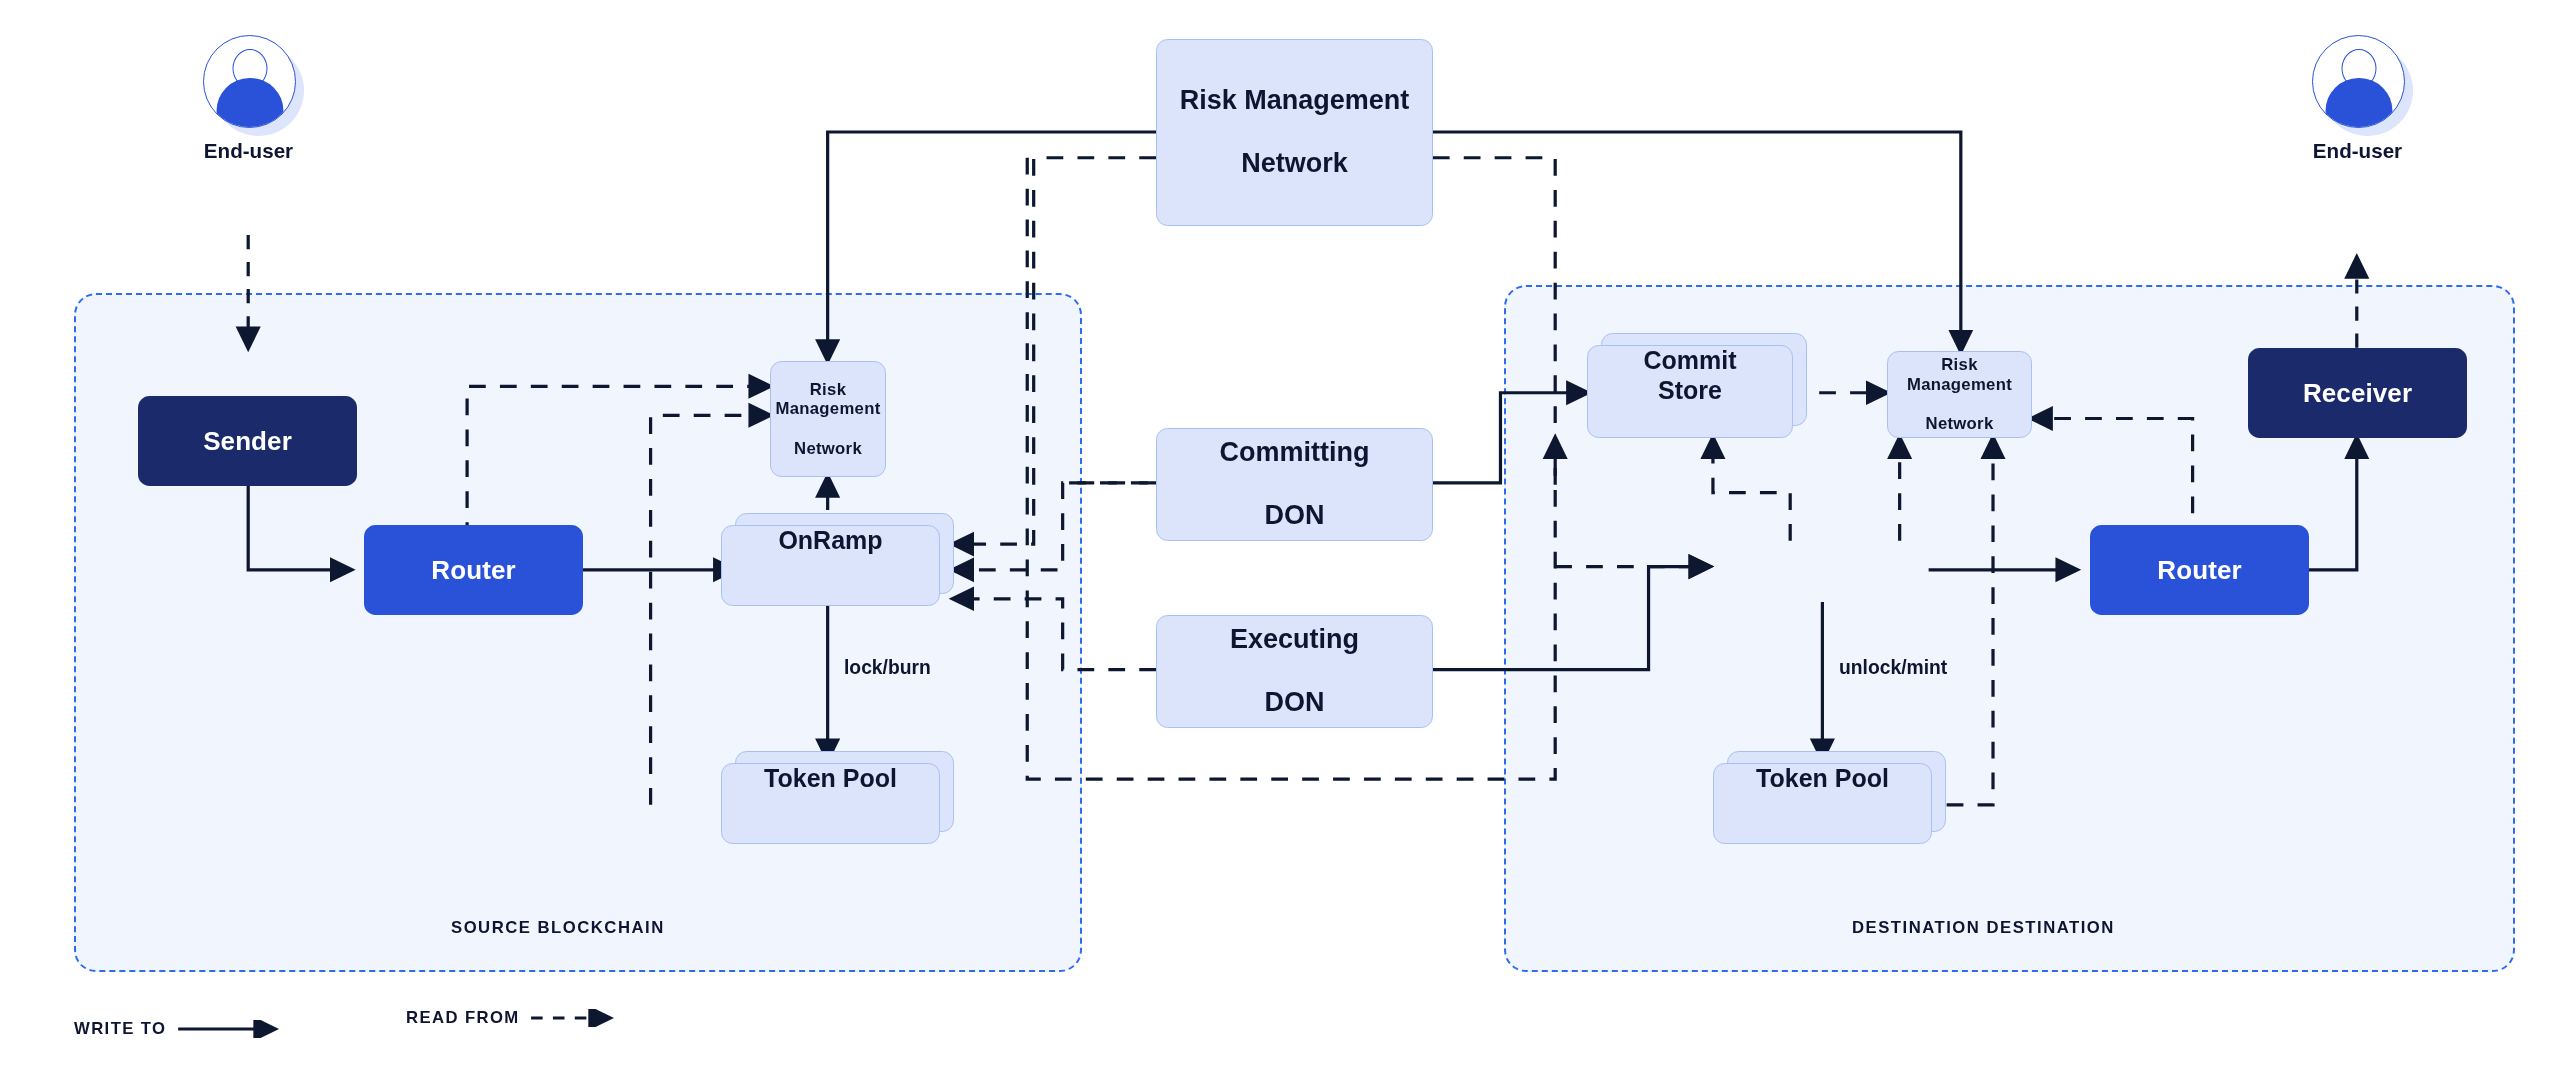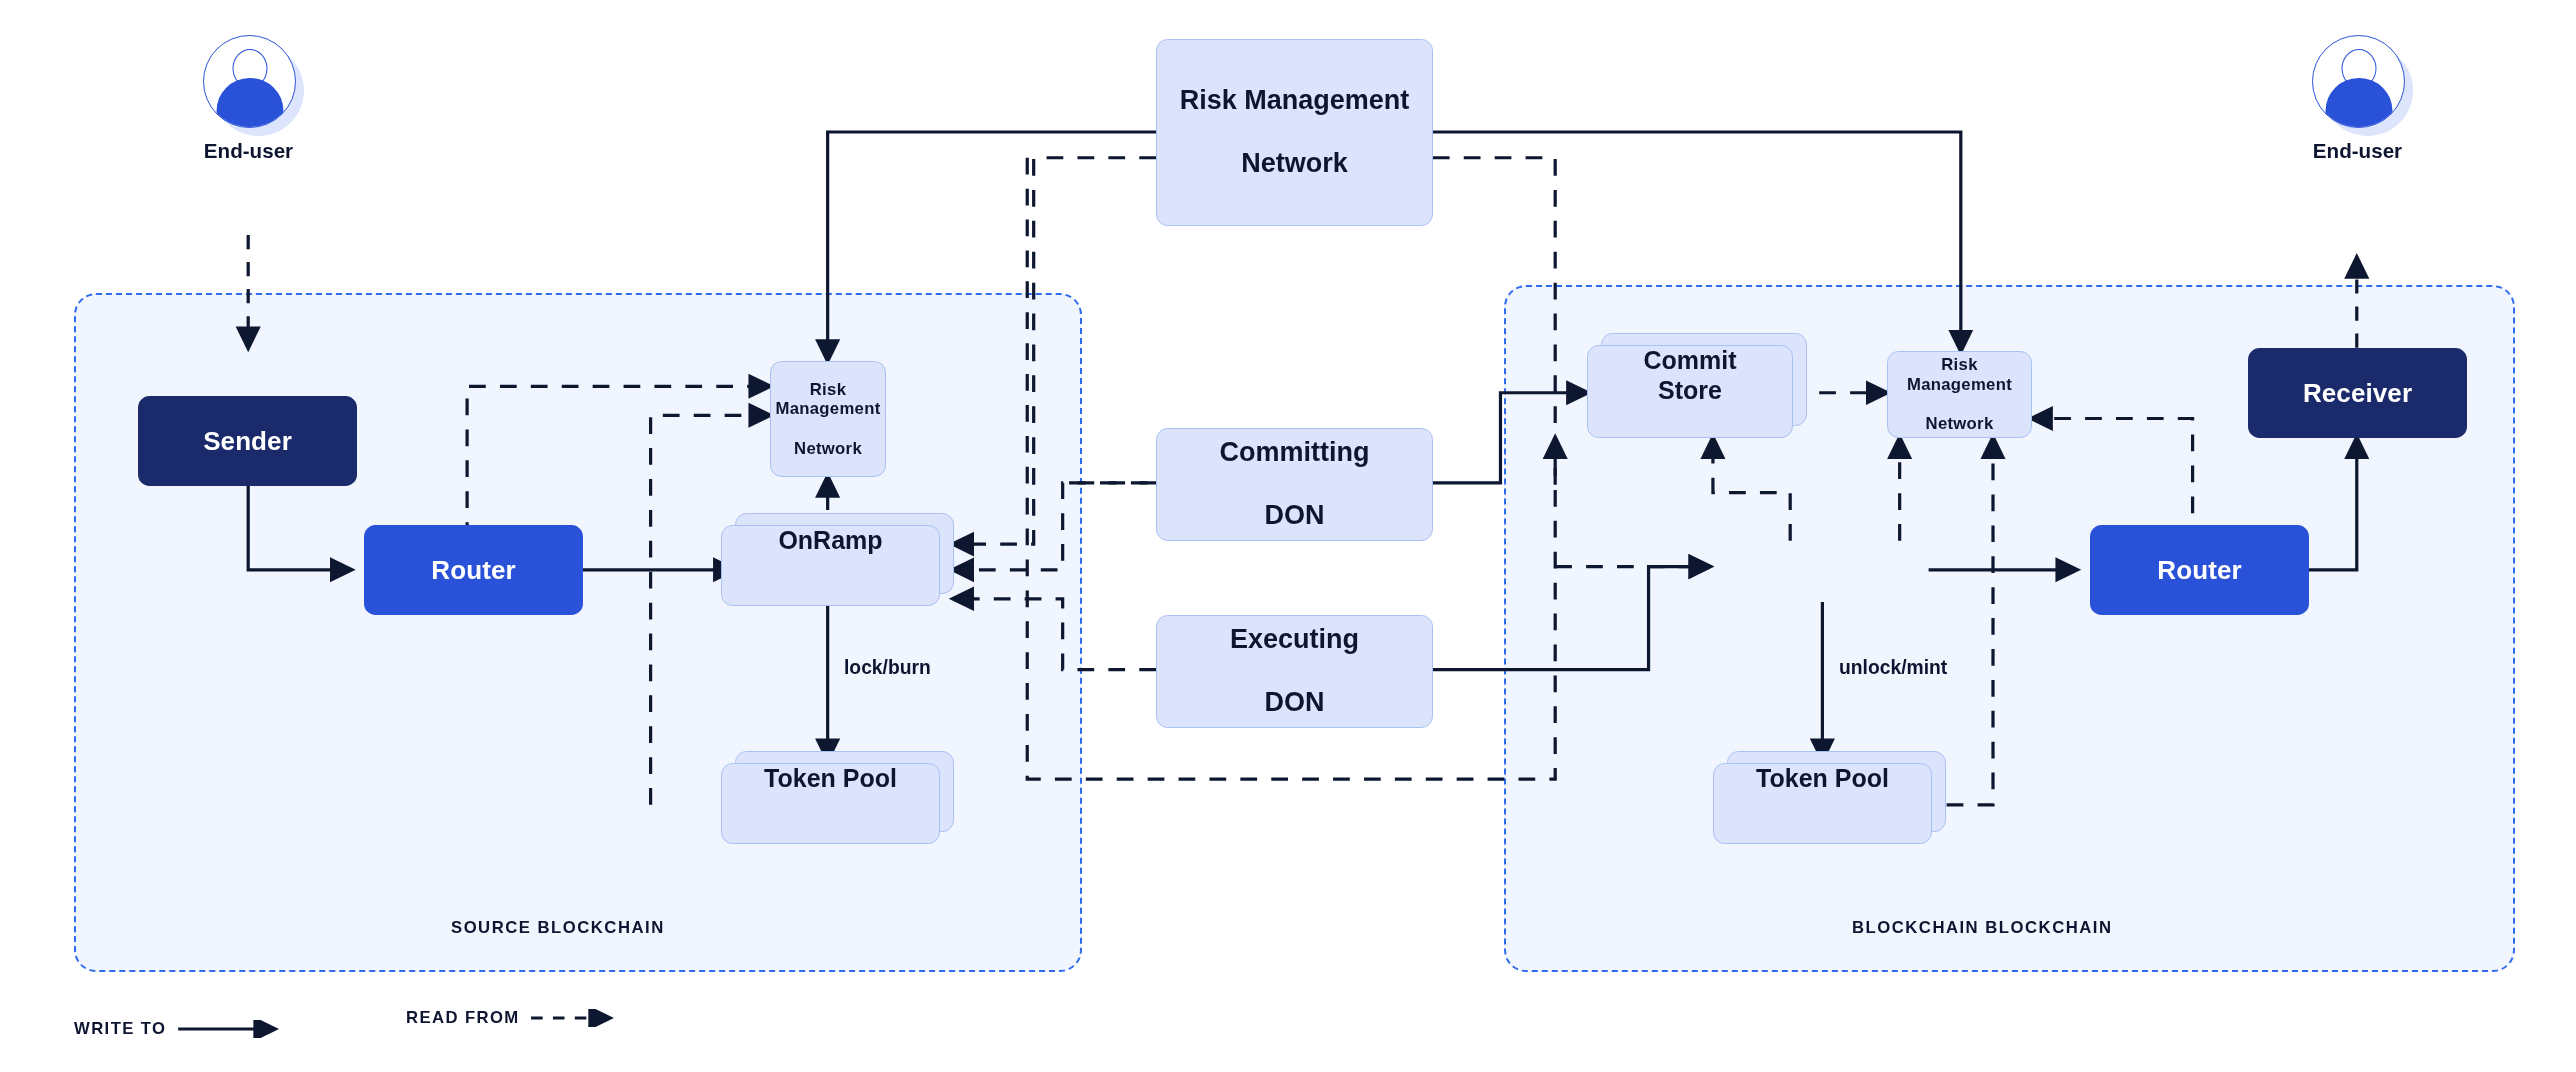--- a/index.html
+++ b/index.html
@@ -60,21 +60,21 @@
 </style>
 </head>
 <body>
 
 <div id="stage">
 
   <div class="chain" style="left:74px;top:293px;width:1008px;height:679px;"></div>
   <div class="chain-label" style="left:451px;top:918px;">SOURCE BLOCKCHAIN</div>
 
   <div class="chain" style="left:1504px;top:285px;width:1011px;height:687px;"></div>
-  <div class="chain-label" style="left:1852px;top:918px;">BLOCKCHAIN BLOCKCHAIN</div>
+  <div class="chain-label" style="left:1852px;top:918px;">DESTINATION DESTINATION</div>
 
   <svg class="layer" viewBox="0 0 4000 1665" style="z-index:3;">
     <defs>
       <marker id="ah" markerWidth="9" markerHeight="9" refX="6.6" refY="4.5" orient="auto" markerUnits="strokeWidth">
         <path d="M0,0.6 L8,4.5 L0,8.4 z" fill="#0d1730"></path>
       </marker>
     </defs>
     <g fill="none" stroke="#0d1730" stroke-width="5" stroke-linecap="butt">
 
       <path d="M385,365 L385,540" stroke-dasharray="22 20" marker-end="url(#ah)"></path>

